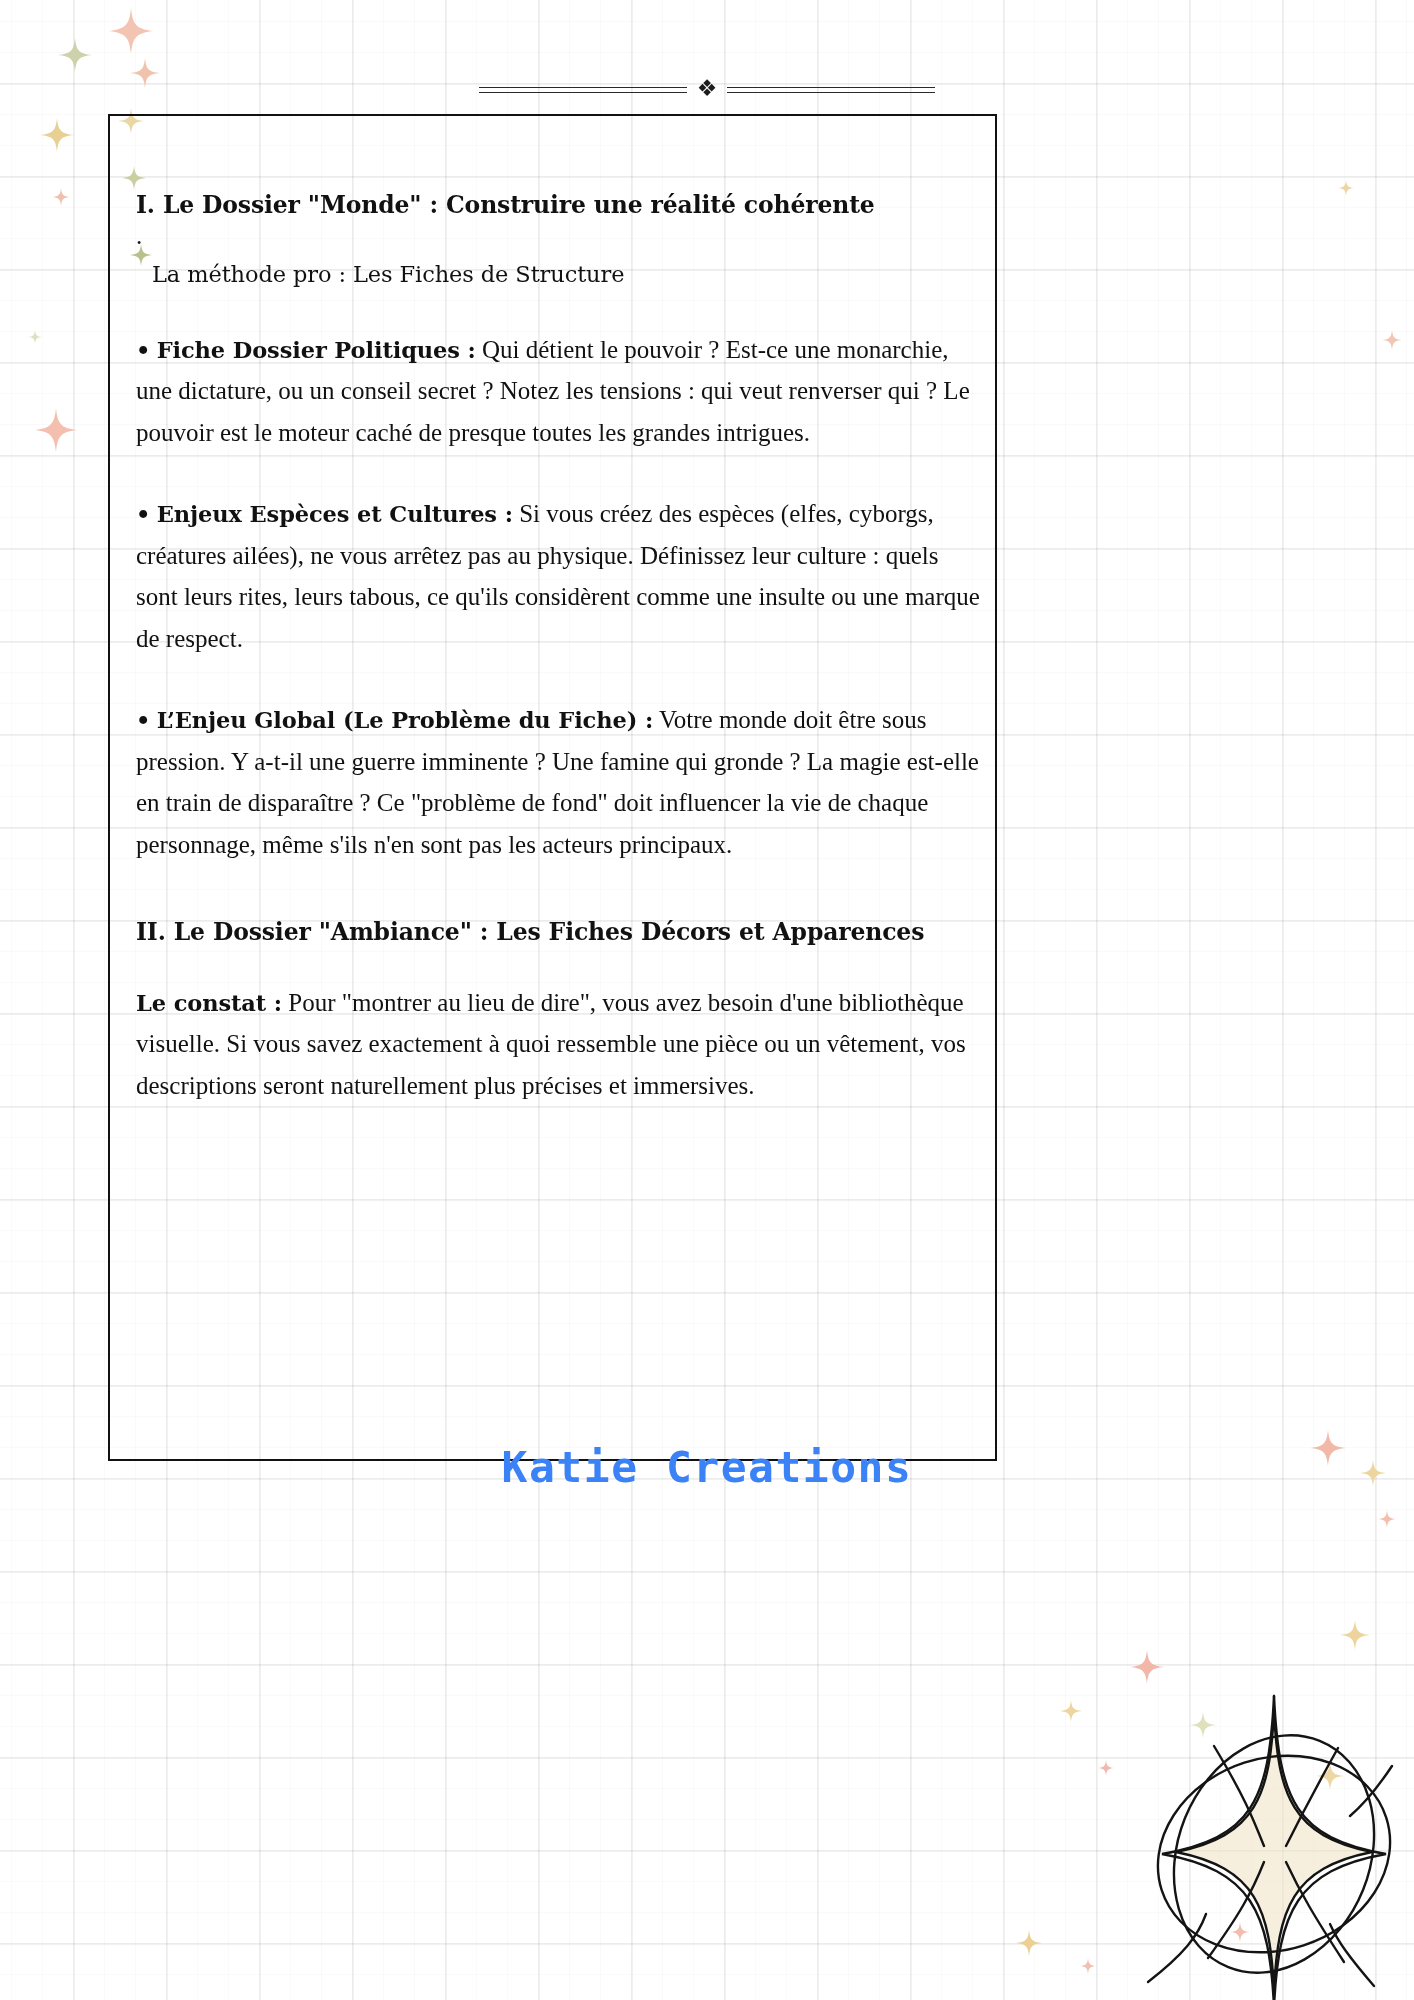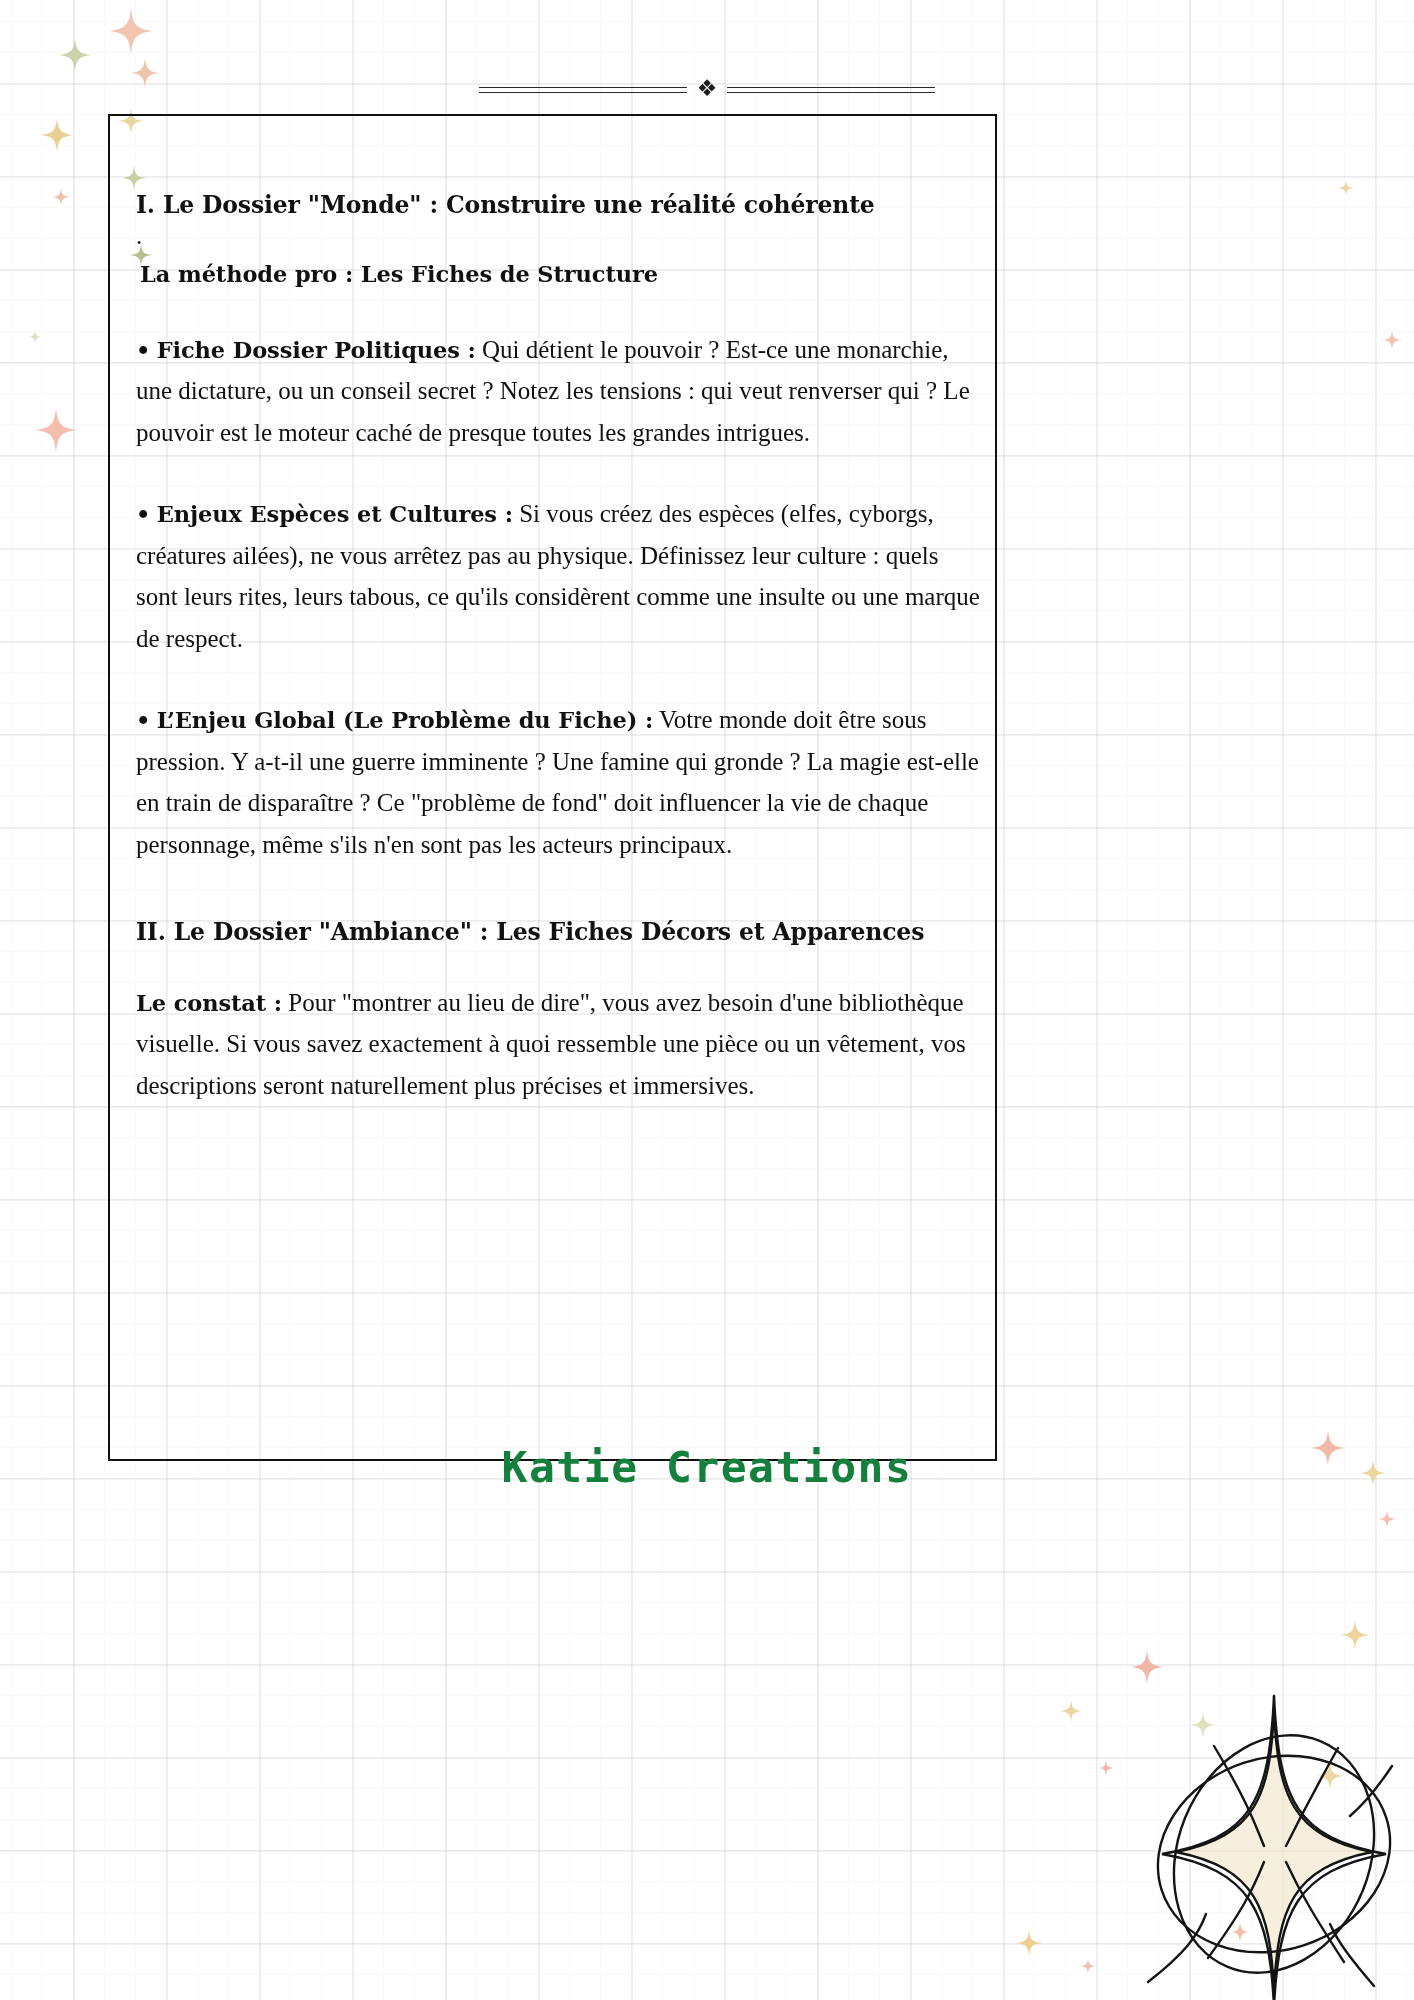--- a/index.html
+++ b/index.html
@@ -94,24 +94,24 @@
     line-height:1.66;
     margin:34px 0 0 0;
     text-align:left;
   }
   p.lone-dot{
     font-family:"Liberation Serif", serif;
     font-size:25px;line-height:1.2;margin:0;
   }
   h3.subhead{
     font-family:"DejaVu Serif", serif;
-    font-weight:bold;
+    font-weight:normal;
     font-size:22.5px;
     line-height:1.35;
-    margin:8px 0 0 4px;
+    margin:8px 0 0 16px;
     letter-spacing:-0.1px;
   }
   p.bullet{
     font-family:"Liberation Serif", serif;
     font-size:25px;
     line-height:1.66;
     margin:40px 0 0 0;
   }
   b.lead{
     font-family:"DejaVu Serif", serif;
@@ -131,21 +131,21 @@
   #signature{
     position:absolute;
     left:0;top:1442px;width:1414px;
     text-align:center;
   }
   #signature span{
     font-family:"DejaVu Sans Mono", monospace;
     font-size:43px;
     font-weight:bold;
     letter-spacing:1.5px;
-    color:#15803d;
+    color:#3b82f6;
   }
 
   
   #doodle{position:absolute;right:-10px;bottom:-20px;pointer-events:none;}
 </style>
 </head>
 <body>
 
 <div id="paper"></div>
 <div id="paper-fine"></div>

